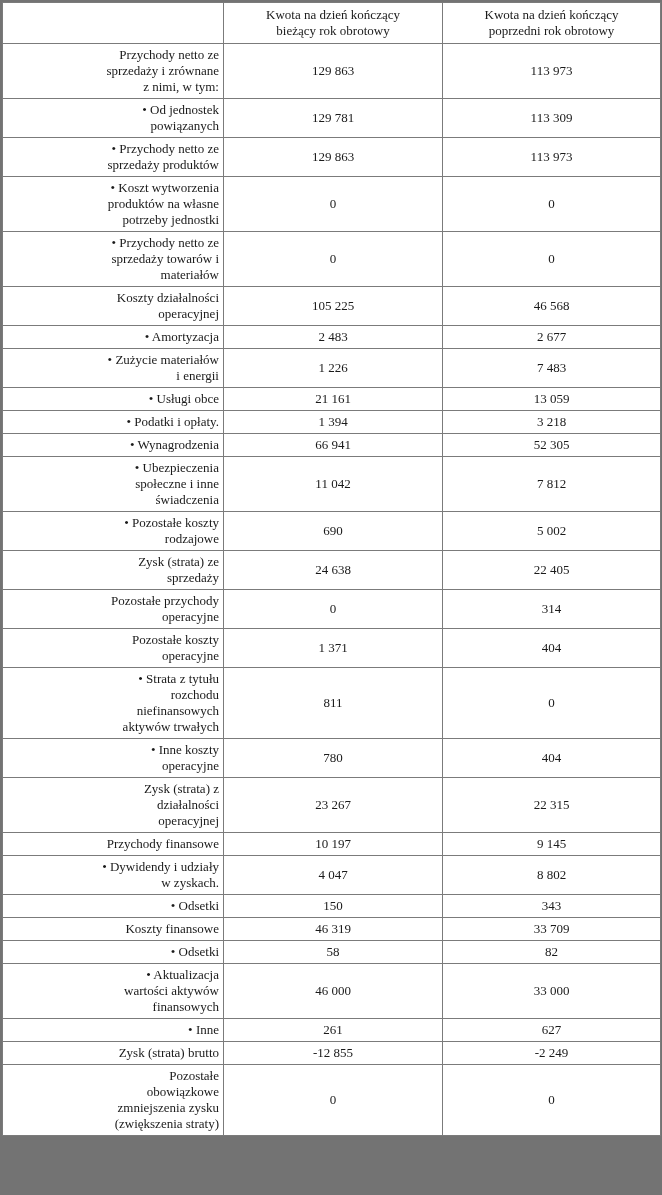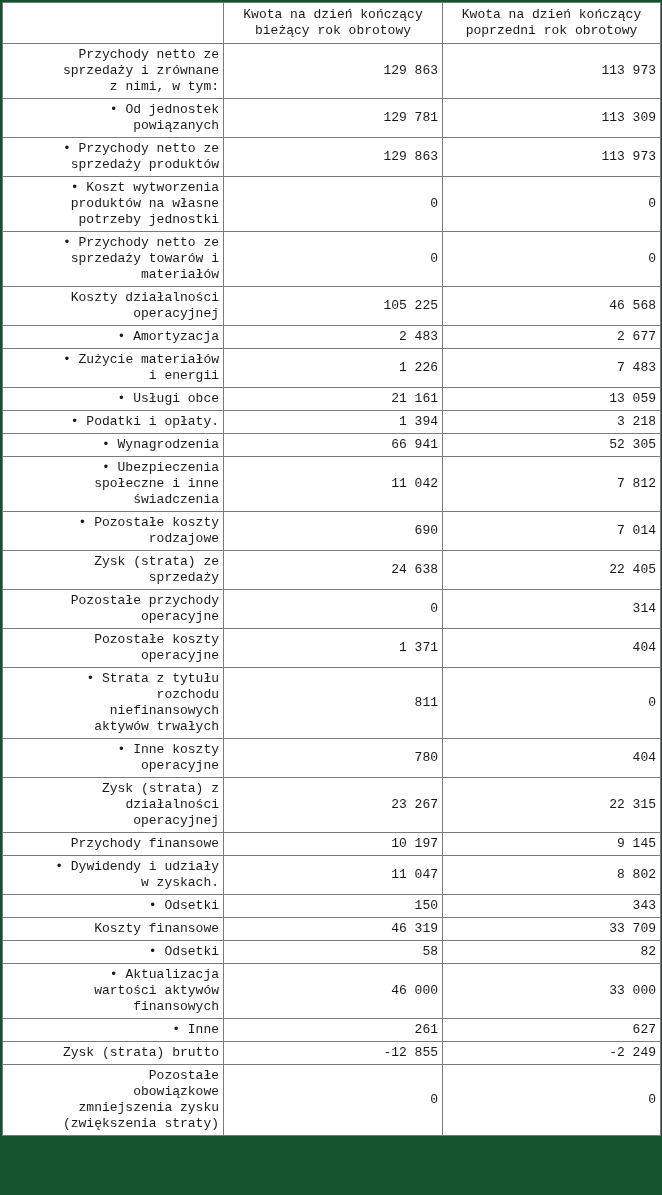--- a/index.html
+++ b/index.html
@@ -5,22 +5,22 @@
   html, body {
     margin: 0;
     padding: 0;
     background: #ffffff;
   }
   .sheet {
     width: 662px;
     height: 1195px;
     box-sizing: border-box;
     padding: 2px 2px 0 2px;
-    background: #14532d;
-    font-family: Liberation Mono, monospace;
+    background: #737373;
+    font-family: Liberation Serif, serif;
   }
   table.fin {
     border-collapse: collapse;
     table-layout: fixed;
     width: 658px;
   }
   table.fin col.c-label { width: 221px; }
   table.fin col.c-cur   { width: 219px; }
   table.fin col.c-prev  { width: 218px; }
   table.fin th, table.fin td {
@@ -37,21 +37,21 @@
     text-align: center;
     white-space: pre-line;
     padding: 4px 6px;
   }
   td.label {
     text-align: right;
     padding: 3px 4px 3px 7px;
     white-space: pre-line;
   }
   td.num {
-    text-align: right;
+    text-align: center;
     padding: 3px 4px;
   }
 </style>
 </head>
 <body>
 
 <div class="sheet">
   <table class="fin">
     <colgroup>
       <col class="c-label">
@@ -137,21 +137,21 @@
     <td class="label">• Ubezpieczenia
 społeczne i inne
 świadczenia</td>
     <td class="num">11 042</td>
     <td class="num">7 812</td>
   </tr>
         <tr>
     <td class="label">• Pozostałe koszty
 rodzajowe</td>
     <td class="num">690</td>
-    <td class="num">7 014</td>
+    <td class="num">5 002</td>
   </tr>
         <tr>
     <td class="label">Zysk (strata) ze
 sprzedaży</td>
     <td class="num">24 638</td>
     <td class="num">22 405</td>
   </tr>
         <tr>
     <td class="label">Pozostałe przychody
 operacyjne</td>
@@ -186,21 +186,21 @@
     <td class="num">22 315</td>
   </tr>
         <tr>
     <td class="label">Przychody finansowe</td>
     <td class="num">10 197</td>
     <td class="num">9 145</td>
   </tr>
         <tr>
     <td class="label">• Dywidendy i udziały
 w zyskach.</td>
-    <td class="num">11 047</td>
+    <td class="num">4 047</td>
     <td class="num">8 802</td>
   </tr>
         <tr>
     <td class="label">• Odsetki</td>
     <td class="num">150</td>
     <td class="num">343</td>
   </tr>
         <tr>
     <td class="label">Koszty finansowe</td>
     <td class="num">46 319</td>

